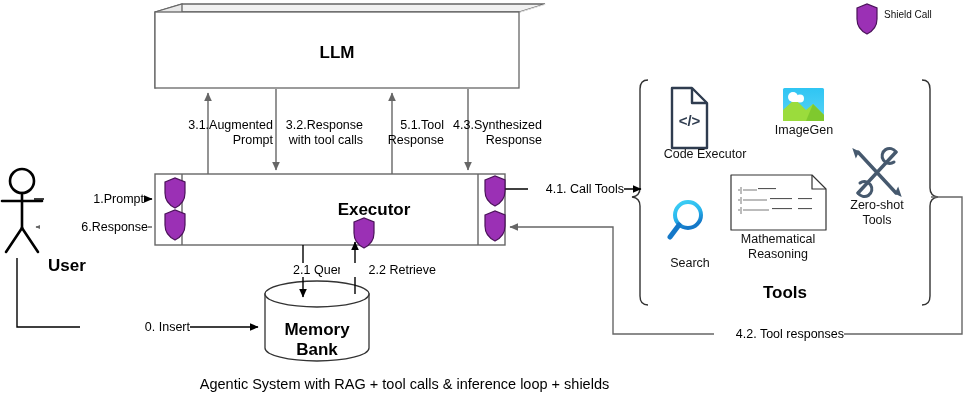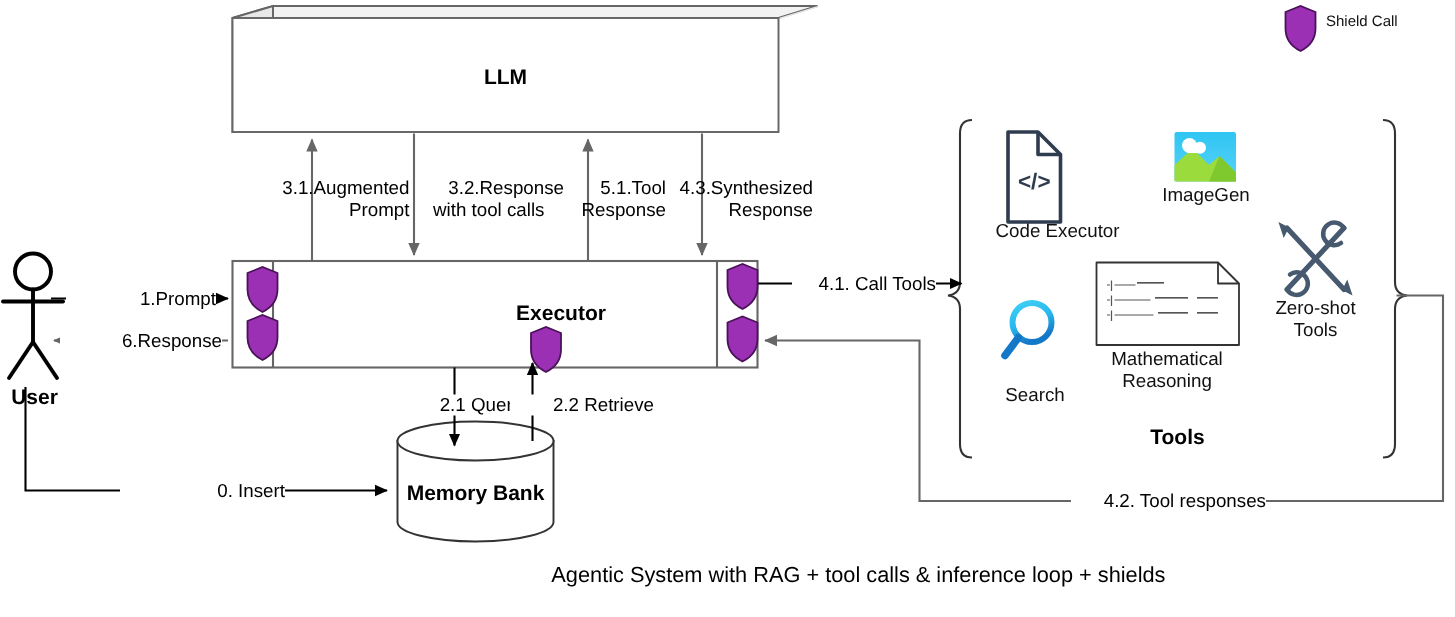--- a/index.html
+++ b/index.html
@@ -1,21 +1,21 @@
 <!DOCTYPE html>
 <html><head>
 <meta charset="utf-8">
 <style>
   html,body{margin:0;padding:0;background:#ffffff;}
   body{width:970px;height:411px;position:relative;overflow:hidden;
        font-family:"Liberation Sans","DejaVu Sans",sans-serif;color:#000;}
   .lbl{position:absolute;font-size:12.5px;line-height:14px;color:#000;text-align:right;white-space:pre;}
   svg{overflow:visible;}
   #diagram{position:absolute;left:0;top:0;width:970px;height:411px;}
-  .nodetext{font-weight:bold;font-size:14px;text-align:center;position:absolute;}
+  .nodetext{font-weight:bold;font-size:17px;text-align:center;position:absolute;}
   .icontext{position:absolute;font-size:12.5px;line-height:14px;text-align:center;color:#111;}
   .caption{position:absolute;font-size:14.5px;text-align:center;color:#000;}
   .legendtext{position:absolute;font-size:10px;color:#111;}
 </style>
 </head>
 <body>
 
 <svg id="diagram" viewBox="0 0 970 411">
   <defs>
     <marker id="arrGray" markerWidth="9" markerHeight="9" refX="8" refY="4.5" orient="auto" markerUnits="userSpaceOnUse">
@@ -156,31 +156,31 @@
     <path d="M354,222 l10,-4 l10,4 v11 q0,10 -10,15 q-10,-5 -10,-15 z" fill="#9B30B5" stroke="#4A1259" stroke-width="1.2"></path>
   </g>
   <g>
     <path d="M857,8 l10,-4 l10,4 v11 q0,10 -10,15 q-10,-5 -10,-15 z" fill="#9B30B5" stroke="#4A1259" stroke-width="1.2"></path>
   </g>
 </svg>
 
 <div class="nodetext" style="left:155px;top:43px;width:364px;">LLM</div>
 <div class="nodetext" style="left:182px;top:200px;width:296px;padding-left:44px;">Executor</div>
 <div class="nodetext" style="left:265px;top:320px;width:104px;">Memory Bank</div>
-<div class="nodetext" style="left:0px;top:256px;width:46px;">User</div>
+<div class="nodetext" style="left:0px;top:256px;width:46px;padding-left:44px;">User</div>
 <div class="nodetext" style="left:715px;top:283px;width:140px;">Tools</div>
 
 <div class="lbl" style="left:44px;top:192px;width:100px;background:#fff;">1.Prompt</div>
 <div class="lbl" style="left:40px;top:220px;width:108px;background:#fff;">6.Response</div>
 <div class="lbl" style="left:80px;top:320px;width:110px;background:#fff;">0. Insert</div>
 
 <div class="lbl" style="left:143px;top:118px;width:130px;">3.1.Augmented</div>
 <div class="lbl" style="left:143px;top:133px;width:130px;">Prompt</div>
 
-<div class="lbl" style="left:229px;top:118px;width:134px;padding-left:13px;">3.2.Response</div>
+<div class="lbl" style="left:229px;top:118px;width:134px;">3.2.Response</div>
 <div class="lbl" style="left:229px;top:133px;width:134px;">with tool calls</div>
 
 <div class="lbl" style="left:340px;top:118px;width:104px;">5.1.Tool</div>
 <div class="lbl" style="left:340px;top:133px;width:104px;">Response</div>
 
 <div class="lbl" style="left:412px;top:118px;width:130px;">4.3.Synthesized</div>
 <div class="lbl" style="left:412px;top:133px;width:130px;">Response</div>
 
 <div class="lbl" style="left:258px;top:263px;width:90px;background:#fff;">2.1 Query</div>
 <div class="lbl" style="left:340px;top:263px;width:96px;background:#fff;">2.2 Retrieve</div>
@@ -191,13 +191,13 @@
 <div class="icontext" style="left:646px;top:147px;width:118px;">Code Executor</div>
 <div class="icontext" style="left:763px;top:123px;width:82px;">ImageGen</div>
 <div class="icontext" style="left:718px;top:232px;width:120px;">Mathematical</div>
 <div class="icontext" style="left:718px;top:247px;width:120px;">Reasoning</div>
 <div class="icontext" style="left:837px;top:198px;width:80px;">Zero-shot</div>
 <div class="icontext" style="left:837px;top:213px;width:80px;">Tools</div>
 <div class="icontext" style="left:655px;top:256px;width:70px;">Search</div>
 
 <div class="legendtext" style="left:884px;top:9px;">Shield Call</div>
 
-<div class="caption" style="left:0px;top:376px;width:777px;text-align:right;">Agentic System with RAG + tool calls &amp; inference loop + shields</div>
+<div class="caption" style="left:16px;top:376px;width:777px;">Agentic System with RAG + tool calls &amp; inference loop + shields</div>
 
 </body></html>

